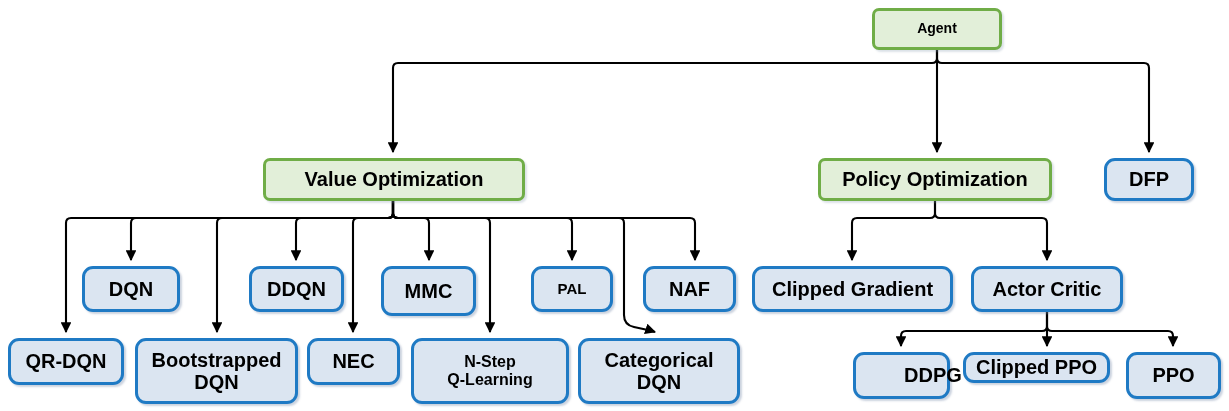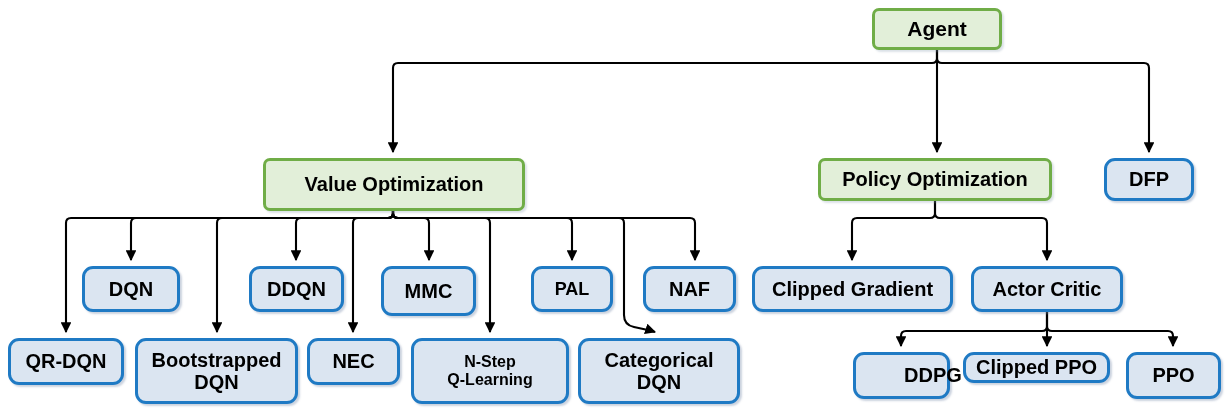--- a/index.html
+++ b/index.html
@@ -86,42 +86,42 @@
       <path d="M 935 201 L 935 213 Q 935 218 930 218 L 857 218 Q 852 218 852 223 L 852 260"></path>
       <path d="M 935 201 L 935 213 Q 935 218 940 218 L 1042 218 Q 1047 218 1047 223 L 1047 260"></path>
     </g>
     <g fill="none" stroke="#000000" stroke-width="2.1" marker-end="url(#arrow)">
       <path d="M 1047 312 L 1047 326 Q 1047 331 1042 331 L 906 331 Q 901 331 901 336 L 901 346"></path>
       <path d="M 1047 312 L 1047 346"></path>
       <path d="M 1047 312 L 1047 326 Q 1047 331 1052 331 L 1168 331 Q 1173 331 1173 336 L 1173 346"></path>
     </g>
   </svg>
 
-  <div class="node green" style="left: 872px; top: 8px; width: 130px; height: 42px; font-size: 21px;">
+  <div class="node green" style="left: 872px; top: 8px; width: 130px; height: 42px; font-size: 14px;">
     <span>Agent</span>
   </div>
-  <div class="node green" style="left: 263px; top: 158px; width: 262px; height: 53px; font-size: 20px;">
+  <div class="node green" style="left: 263px; top: 158px; width: 262px; height: 43px; font-size: 20px;">
     <span>Value Optimization</span>
   </div>
   <div class="node green" style="left: 818px; top: 158px; width: 234px; height: 43px; font-size: 20px;">
     <span>Policy Optimization</span>
   </div>
   <div class="node blue" style="left: 1104px; top: 158px; width: 90px; height: 43px; font-size: 20px;">
     <span>DFP</span>
   </div>
   <div class="node blue" style="left: 82px; top: 266px; width: 98px; height: 46px; font-size: 20px;">
     <span>DQN</span>
   </div>
   <div class="node blue" style="left: 249px; top: 266px; width: 95px; height: 46px; font-size: 20px;">
     <span>DDQN</span>
   </div>
   <div class="node blue" style="left: 381px; top: 266px; width: 95px; height: 50px; font-size: 20px;">
     <span>MMC</span>
   </div>
-  <div class="node blue" style="left: 531px; top: 266px; width: 82px; height: 46px; font-size: 18px;">
+  <div class="node blue" style="left: 531px; top: 266px; width: 82px; height: 46px; font-size: 15px;">
     <span>PAL</span>
   </div>
   <div class="node blue" style="left: 643px; top: 266px; width: 93px; height: 46px; font-size: 20px;">
     <span>NAF</span>
   </div>
   <div class="node blue" style="left: 752px; top: 266px; width: 201px; height: 46px; font-size: 20px;">
     <span>Clipped Gradient</span>
   </div>
   <div class="node blue" style="left: 971px; top: 266px; width: 152px; height: 46px; font-size: 20px;">
     <span>Actor Critic</span>

